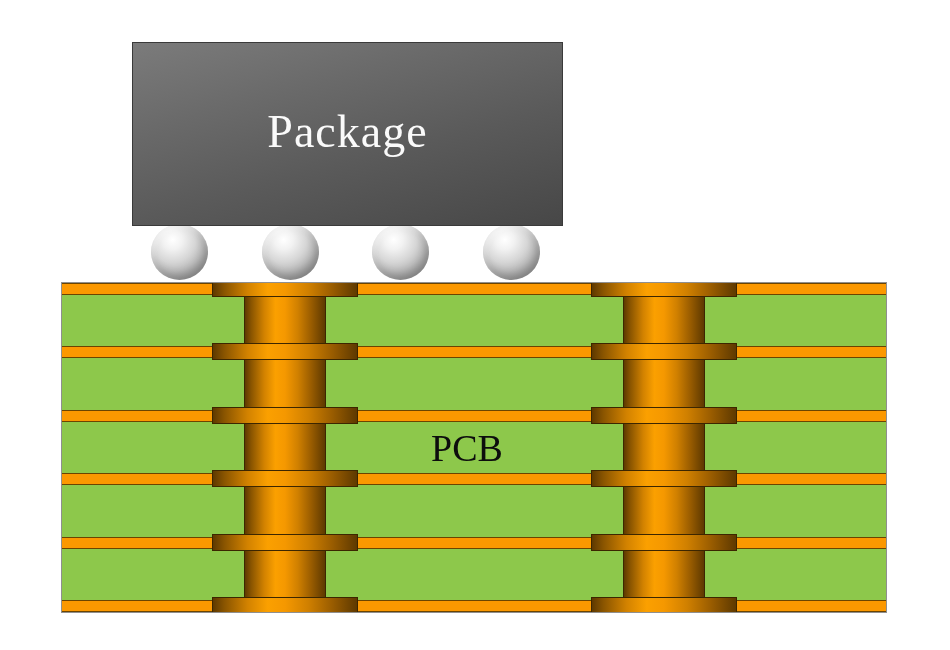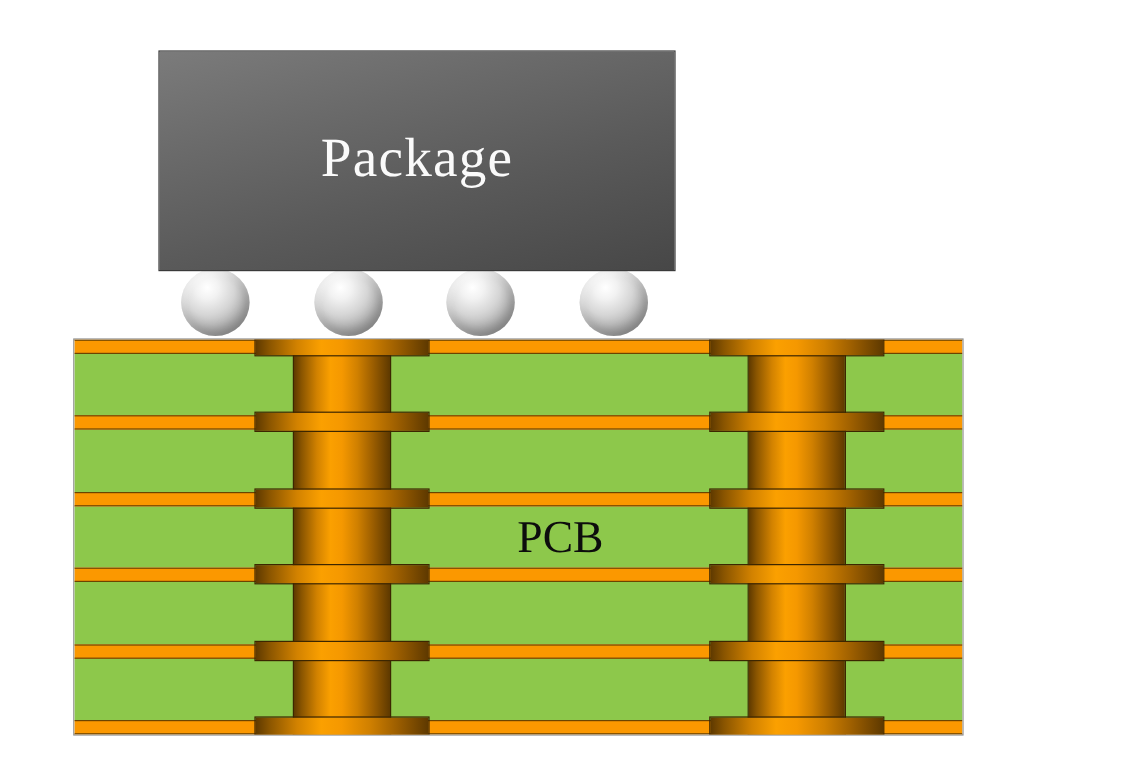--- a/index.html
+++ b/index.html
@@ -17,21 +17,21 @@
     color:#fafafa;font-size:46px;letter-spacing:1px;line-height:1;
     transform:translateY(-2px);
   }
   .ball{
     position:absolute;width:57px;height:56px;border-radius:50%;z-index:2;
     background:radial-gradient(circle at 38% 28%,
       #ffffff 0%, #f2f2f2 18%, #d6d6d6 42%, #b0b0b0 66%, #949494 86%, #828282 100%);
     box-shadow:inset -3px -5px 9px rgba(0,0,0,0.20), inset 2px 3px 5px rgba(255,255,255,0.55);
   }
   .pcb{
-    position:absolute;left:61px;top:282px;width:742px;height:331px;
+    position:absolute;left:61px;top:282px;width:826px;height:331px;
     border:1px solid #8f8f8f;box-sizing:border-box;overflow:hidden;z-index:1;
   }
   .layer{position:absolute;left:0;width:100%;box-sizing:border-box;z-index:1;}
   .layer-copper{border-top:1px solid #6b4400;border-bottom:1px solid #6b4400;}
   .barrel{
     position:absolute;top:0;height:100%;box-sizing:border-box;z-index:2;
     border-left:1px solid #3c2600;border-right:1px solid #3c2600;
   }
   .pad{position:absolute;box-sizing:border-box;z-index:3;border:1px solid #3c2600;}
   .pcb-label{

